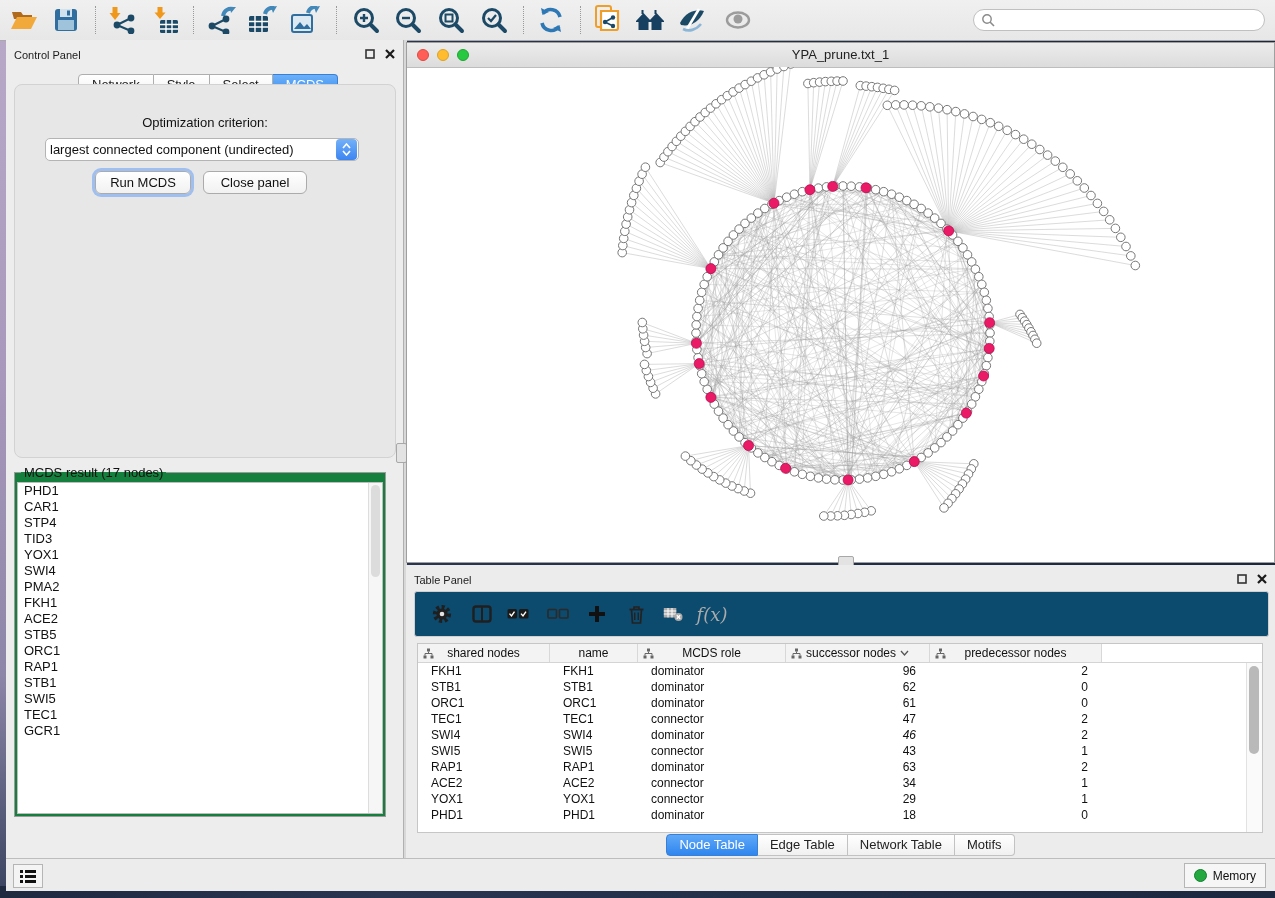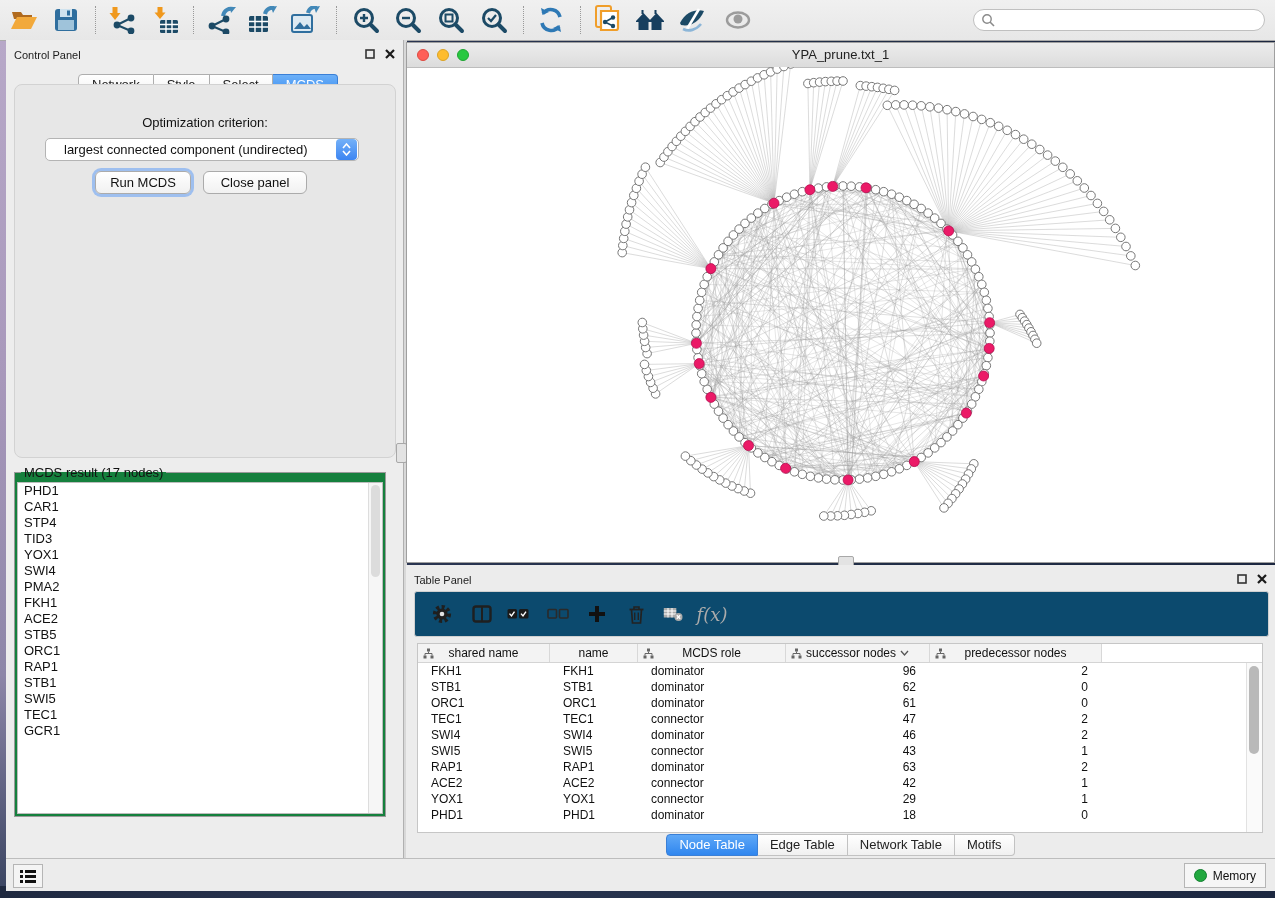--- a/index.html
+++ b/index.html
@@ -26,21 +26,21 @@
   .seg-tab{height:20px;line-height:20px;font-size:13px;padding:0 13px;background:linear-gradient(#ffffff,#f2f2f2);
     border:1px solid #aeaeae;border-left:none;color:#222;cursor:default;}
   .seg-tab:first-child{border-left:1px solid #aeaeae;border-radius:4px 0 0 4px;}
   .seg-tab:last-child{border-radius:0 4px 4px 0;}
   .seg-tab.sel{background:linear-gradient(#6cb0f8,#3a8cf0);border-color:#3a7fd6;color:#fff;}
   .inner-panel{position:absolute;left:8px;top:44px;width:380px;height:372px;background:#e7e7e7;
     border:1px solid #d2d2d2;border-radius:8px;}
   .opt-label{position:absolute;left:0;top:30px;width:100%;text-align:center;font-size:13px;color:#111;}
   .dropdown{position:absolute;left:30px;top:53px;width:314px;height:23px;background:#fff;border:1px solid #b4b4b4;
     border-radius:5px;display:flex;align-items:center;box-sizing:border-box;}
-  .dropdown .dd-text{font-size:13px;color:#111;padding-left:18px;flex:1;white-space:nowrap;}
+  .dropdown .dd-text{font-size:13px;color:#111;padding-left:4px;flex:1;white-space:nowrap;}
   .dd-cap{width:21px;height:21px;border-radius:4px;background:linear-gradient(#74b1f8,#3c85f2);margin-right:1px;
     display:flex;flex-direction:column;align-items:center;justify-content:center;gap:1px;}
   .btn{height:23px;background:linear-gradient(#ffffff,#f1f1f1);border:1px solid #ababab;border-radius:6px;
     font-size:13px;color:#111;display:inline-flex;align-items:center;justify-content:center;cursor:default;box-sizing:border-box;}
   .run-btn{position:absolute;left:80px;top:86px;width:96px;box-shadow:0 0 0 3px rgba(110,165,245,.6);}
   .closep-btn{position:absolute;left:188px;top:86px;width:104px;}
   fieldset.mcds-box{position:absolute;left:8px;top:425px;width:372px;height:352px;margin:0;padding:2px;
     border:1px solid #9a9a9a;background:#15803d;box-sizing:border-box;}
   fieldset.mcds-box legend{font-size:13px;color:#111;padding:0 3px;margin-left:4px;}
   .mcds-list{position:relative;width:100%;height:100%;background:#fff;border:1px solid #bdbdbd;box-sizing:border-box;overflow:hidden;}
@@ -1150,21 +1150,21 @@
 
   <div class="tbl-wrap">
     <div class="tbl-header">
       <span class="th" style="width:132px">
         <svg class="tree" width="11" height="11" viewBox="0 0 11 11">
             <rect x="4" y="0.5" width="3" height="3" fill="#666"></rect>
             <rect x="0.5" y="7.5" width="3" height="3" fill="#666"></rect>
             <rect x="7.5" y="7.5" width="3" height="3" fill="#666"></rect>
             <path d="M5.5 3.5v2M2 7.5V5.5h7v2" fill="none" stroke="#666" stroke-width="1"></path>
           </svg>
-        <span>shared name</span>
+        <span>shared nodes</span>
         </span>
       <span class="th" style="width:88px">
           <span>name</span>
         </span>
       <span class="th" style="width:148px">
         <svg class="tree" width="11" height="11" viewBox="0 0 11 11">
             <rect x="4" y="0.5" width="3" height="3" fill="#666"></rect>
             <rect x="0.5" y="7.5" width="3" height="3" fill="#666"></rect>
             <rect x="7.5" y="7.5" width="3" height="3" fill="#666"></rect>
             <path d="M5.5 3.5v2M2 7.5V5.5h7v2" fill="none" stroke="#666" stroke-width="1"></path>
@@ -1220,42 +1220,42 @@
           <span class="td l" style="width: 132px;">TEC1</span>
           <span class="td l" style="width: 88px;">TEC1</span>
           <span class="td l" style="width: 148px;">connector</span>
           <span class="td r" style="width: 144px;">47</span>
           <span class="td r" style="width: 172px;">2</span>
         </div>
         <div class="trow">
           <span class="td l" style="width: 132px;">SWI4</span>
           <span class="td l" style="width: 88px;">SWI4</span>
           <span class="td l" style="width: 148px;">dominator</span>
-          <span class="td r" style="width: 144px;">46</span>
+          <span class="td r" style="width: 144px; font-style: italic;">46</span>
           <span class="td r" style="width: 172px;">2</span>
         </div>
         <div class="trow">
           <span class="td l" style="width: 132px;">SWI5</span>
           <span class="td l" style="width: 88px;">SWI5</span>
           <span class="td l" style="width: 148px;">connector</span>
           <span class="td r" style="width: 144px;">43</span>
           <span class="td r" style="width: 172px;">1</span>
         </div>
         <div class="trow">
           <span class="td l" style="width: 132px;">RAP1</span>
           <span class="td l" style="width: 88px;">RAP1</span>
           <span class="td l" style="width: 148px;">dominator</span>
           <span class="td r" style="width: 144px;">63</span>
           <span class="td r" style="width: 172px;">2</span>
         </div>
         <div class="trow">
           <span class="td l" style="width: 132px;">ACE2</span>
           <span class="td l" style="width: 88px;">ACE2</span>
           <span class="td l" style="width: 148px;">connector</span>
-          <span class="td r" style="width: 144px;">42</span>
+          <span class="td r" style="width: 144px;">34</span>
           <span class="td r" style="width: 172px;">1</span>
         </div>
         <div class="trow">
           <span class="td l" style="width: 132px;">YOX1</span>
           <span class="td l" style="width: 88px;">YOX1</span>
           <span class="td l" style="width: 148px;">connector</span>
           <span class="td r" style="width: 144px;">29</span>
           <span class="td r" style="width: 172px;">1</span>
         </div>
         <div class="trow">

